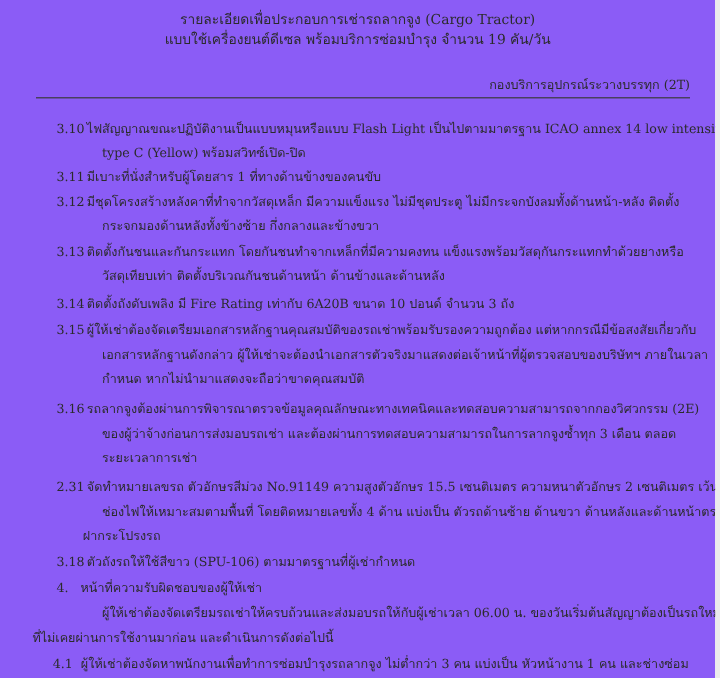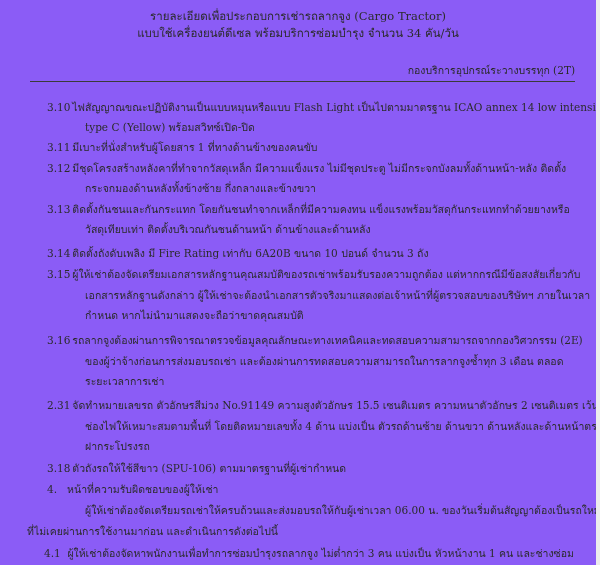--- a/index.html
+++ b/index.html
@@ -62,21 +62,21 @@
   }
   .num { display: inline-block; width: 22px; }
 </style>
 </head>
 <body>
 
 <div class="page">
 
   <div class="title-block">
     <div>รายละเอียดเพื่อประกอบการเช่ารถลากจูง (Cargo Tractor)</div>
-    <div>แบบใช้เครื่องยนต์ดีเซล พร้อมบริการซ่อมบำรุง จำนวน 34 คัน/วัน</div>
+    <div>แบบใช้เครื่องยนต์ดีเซล พร้อมบริการซ่อมบำรุง จำนวน 19 คัน/วัน</div>
   </div>
 
   <div class="header-row">
     <span class="header-right">กองบริการอุปกรณ์ระวางบรรทุก (2T)</span>
   </div>
 
   <div class="body-text">
 
     <div class="line" style="left:47px; top:99px;">
       <span class="num">3.10</span>&nbsp;<span>ไฟสัญญาณขณะปฏิบัติงานเป็นแบบหมุนหรือแบบ Flash Light  เป็นไปตามมาตรฐาน ICAO annex 14 low intensity</span>
@@ -110,21 +110,21 @@
     <div class="line" style="left:47px; top:332px;">
       <span class="num">3.16</span>&nbsp;<span>รถลากจูงต้องผ่านการพิจารณาตรวจข้อมูลคุณลักษณะทางเทคนิคและทดสอบความสามารถจากกองวิศวกรรม (2E)</span>
     </div>
     <div class="line" style="left:85px; top:353px;">ของผู้ว่าจ้างก่อนการส่งมอบรถเช่า และต้องผ่านการทดสอบความสามารถในการลากจูงซ้ำทุก 3 เดือน ตลอด</div>
     <div class="line" style="left:85px; top:373px;">ระยะเวลาการเช่า</div>
 
     <div class="line" style="left:47px; top:397px;">
       <span class="num">2.31</span>&nbsp;<span>จัดทำหมายเลขรถ ตัวอักษรสีม่วง No.91149 ความสูงตัวอักษร 15.5 เซนติเมตร ความหนาตัวอักษร 2 เซนติเมตร เว้น</span>
     </div>
     <div class="line" style="left:85px; top:418px;">ช่องไฟให้เหมาะสมตามพื้นที่ โดยติดหมายเลขทั้ง 4 ด้าน แบ่งเป็น ตัวรถด้านซ้าย ด้านขวา ด้านหลังและด้านหน้าตรง</div>
-    <div class="line" style="left:85px; top:438px;">ฝากระโปรงรถ</div>
+    <div class="line" style="left:69px; top:438px;">ฝากระโปรงรถ</div>
 
     <div class="line" style="left:47px; top:460px;">
       <span class="num">3.18</span>&nbsp;<span>ตัวถังรถให้ใช้สีขาว (SPU-106) ตามมาตรฐานที่ผู้เช่ากำหนด</span>
     </div>
 
     <div class="line" style="left:47px; top:481px;">
       <span>4.</span>&nbsp;&nbsp;&nbsp;<span>หน้าที่ความรับผิดชอบของผู้ให้เช่า</span>
     </div>
     <div class="line" style="left:85px; top:502px;">ผู้ให้เช่าต้องจัดเตรียมรถเช่าให้ครบถ้วนและส่งมอบรถให้กับผู้เช่าเวลา 06.00 น. ของวันเริ่มต้นสัญญาต้องเป็นรถใหม่</div>
     <div class="line" style="left:27px; top:523px;">ที่ไม่เคยผ่านการใช้งานมาก่อน และดำเนินการดังต่อไปนี้</div>

